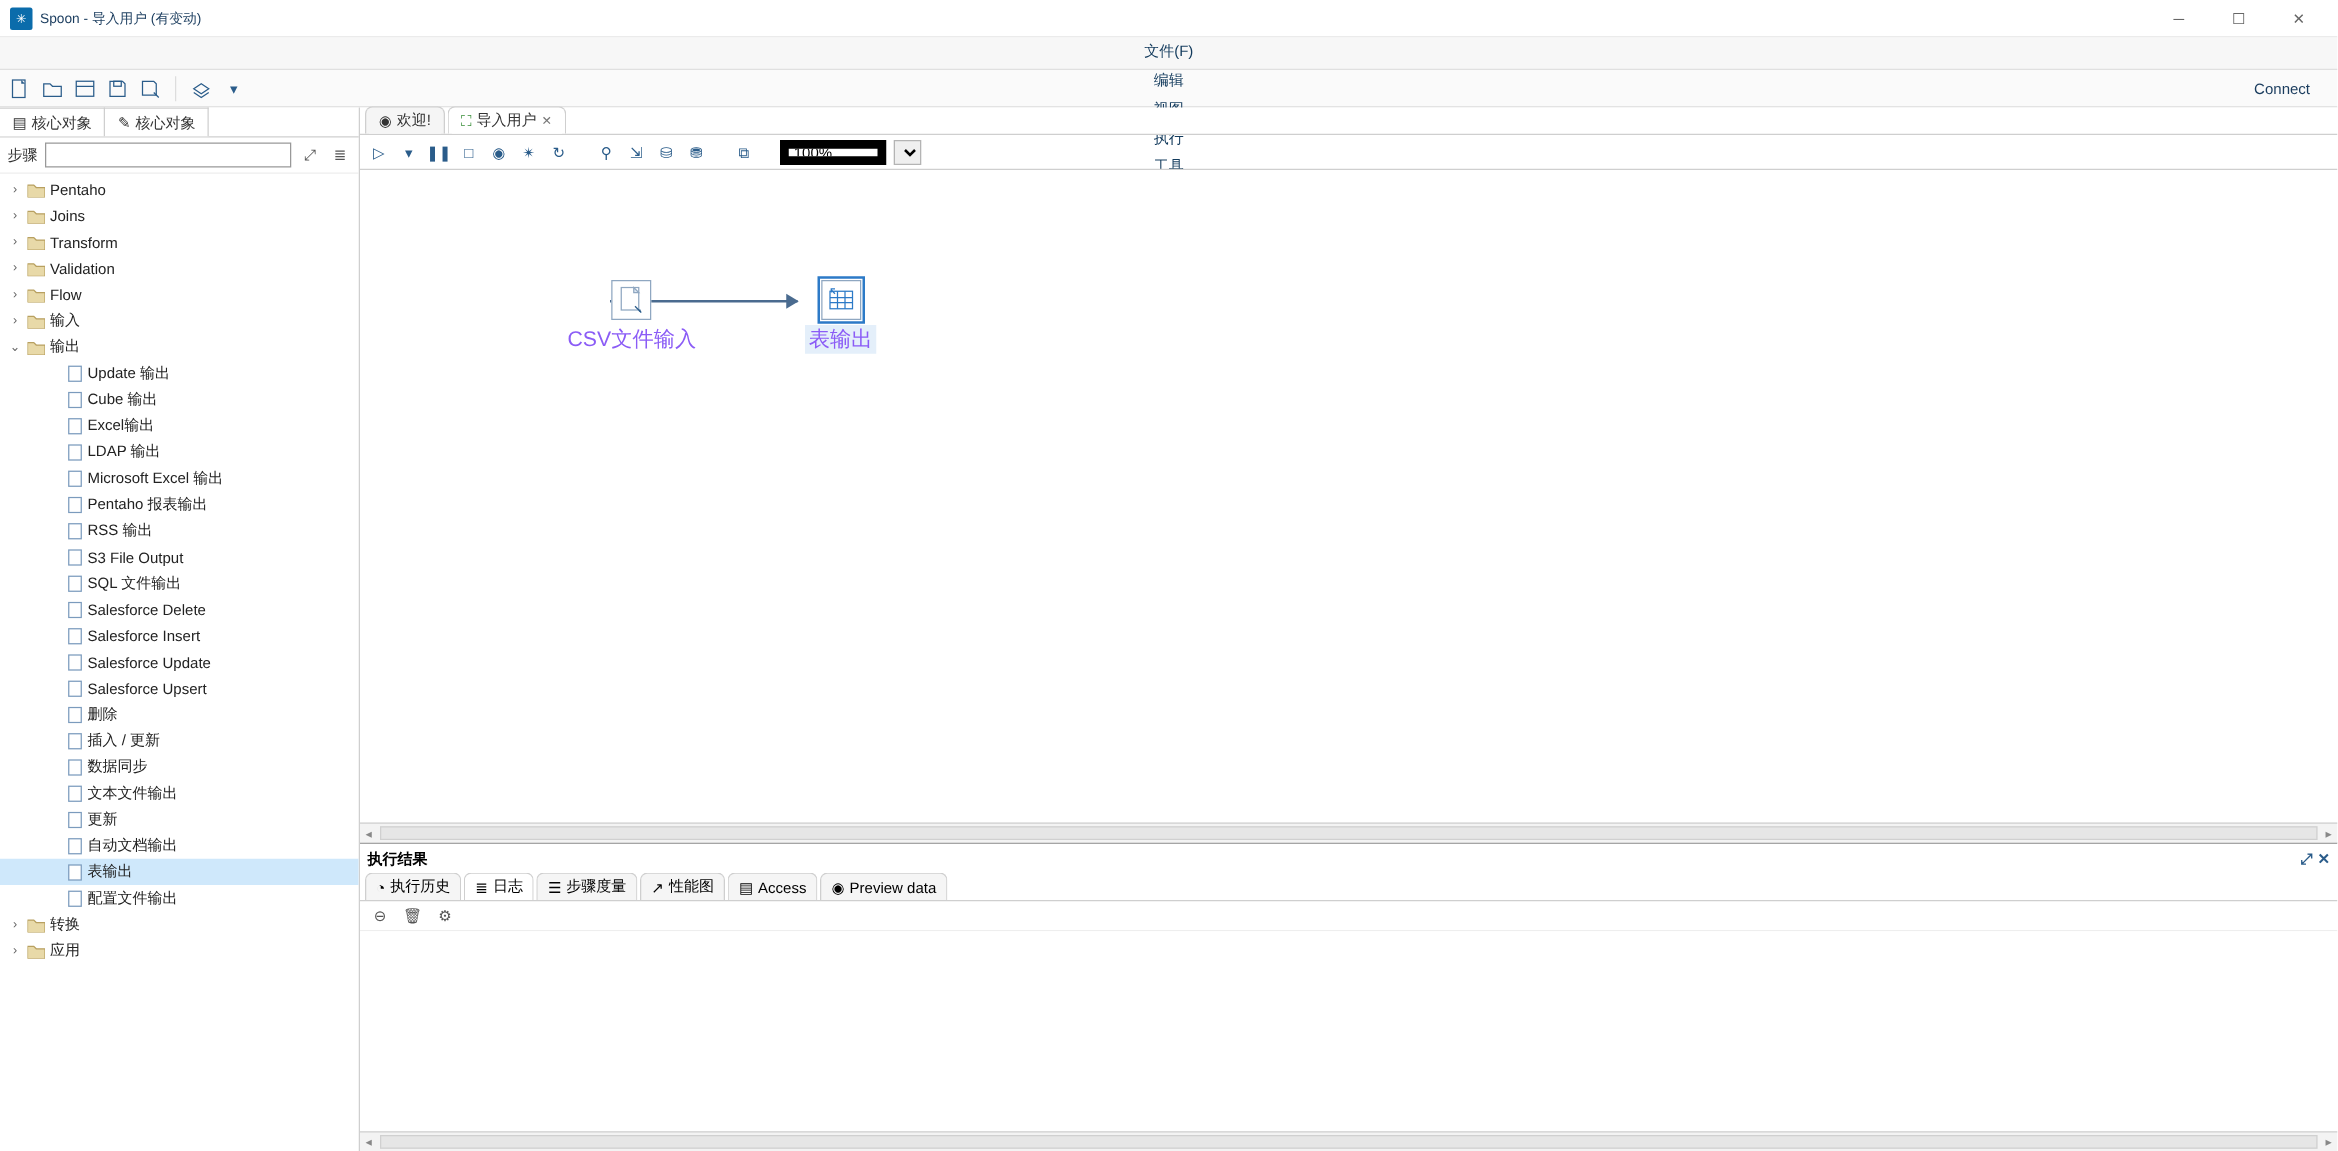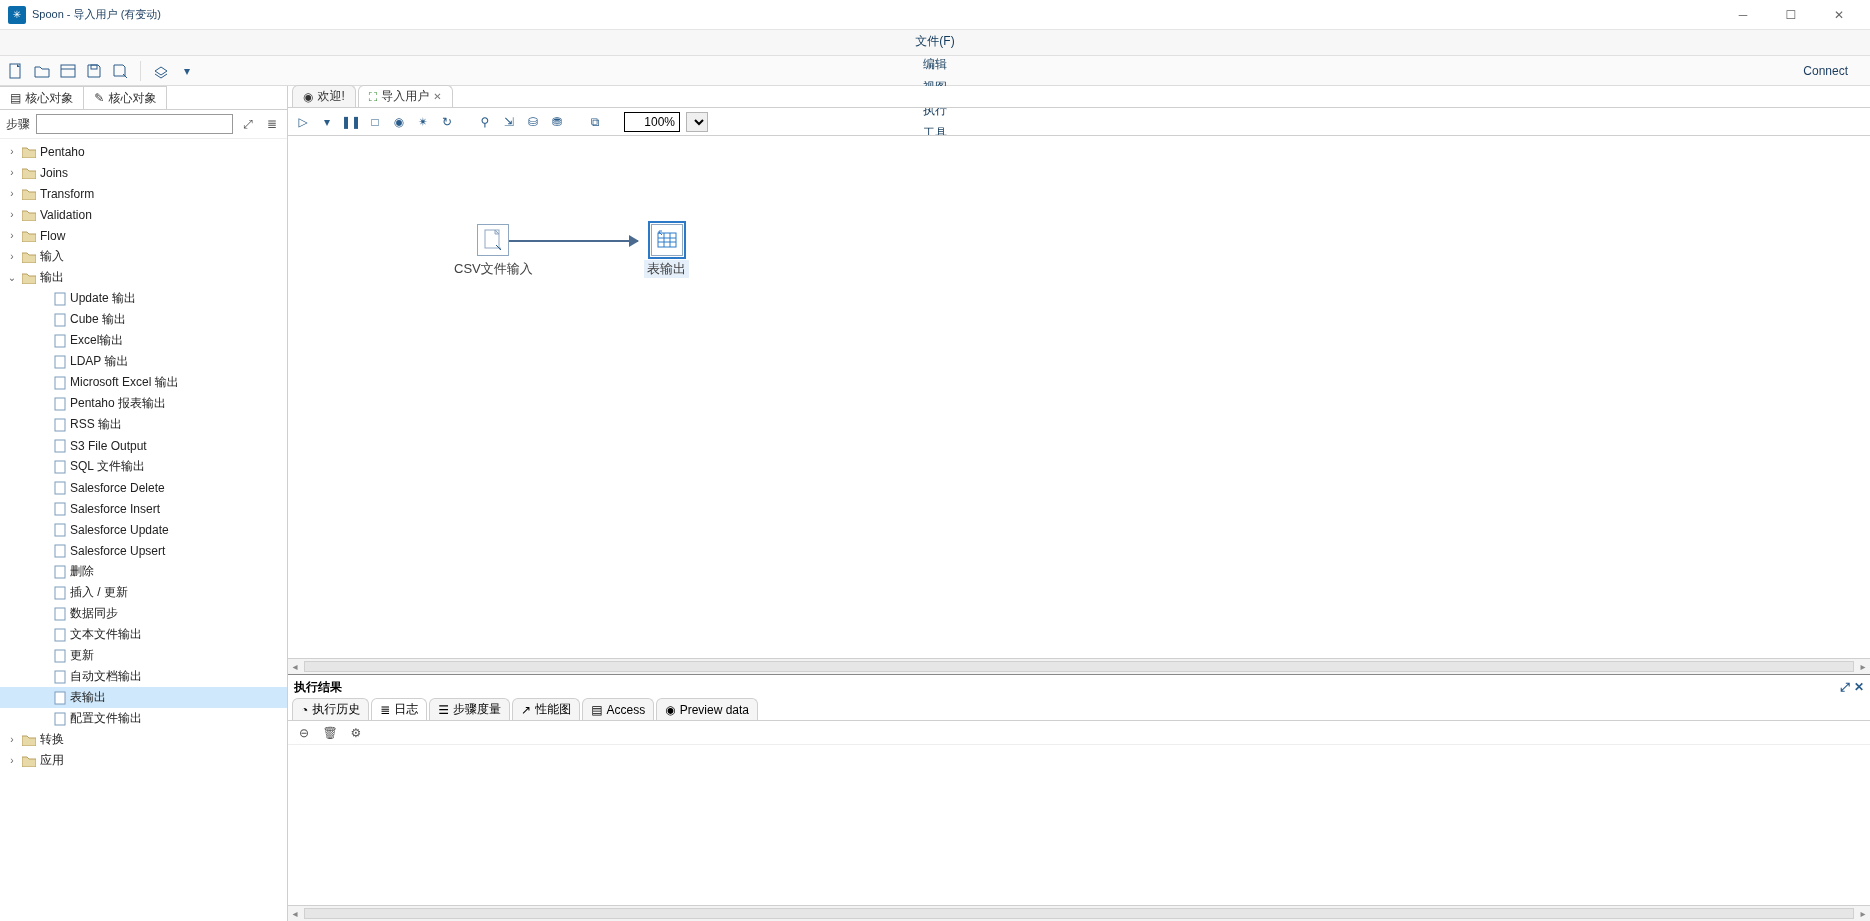--- a/index.html
+++ b/index.html
@@ -32,28 +32,28 @@
 .fold { color:#7c6f5a; }
 .icon-file { color:#7b9bbd; }
 .tree .lbl { color:#222; }
 .main { flex:1; display:flex; flex-direction:column; }
 .editor-tabs { height:22px; display:flex; align-items:flex-end; border-bottom:1px solid #cfcfcf; padding-left:4px; gap:0; background:#fff;}
 .etab { display:flex; align-items:center; gap:4px; height:22px; padding:0 10px; border:1px solid #cfcfcf; border-bottom:none; background:#f5f5f5; border-top-left-radius:6px; border-top-right-radius:6px; margin-right:2px; color:#333;}
 .etab.active { background:#fff;}
 .etab .close { color:#777; font-size:10px;}
 .canvas-toolbar { height:28px; display:flex; align-items:center; gap:6px; padding:0 6px; border-bottom:1px solid #cfcfcf;}
 .canvas-toolbar .cbtn { width:18px; height:18px; display:inline-flex; align-items:center; justify-content:center; color:#2a5c8a;}
-.canvas-toolbar .zoom { width:56px; height:20px; border:1px solid #000000; padding:0 4px;text-align:right;}
+.canvas-toolbar .zoom { width:85px; height:20px; border:7px solid #000000; padding:0 4px;}
 .canvas-toolbar select.arrow { width:22px; height:20px; border:1px solid #b4b4b4;}
 .canvas { flex:1; position:relative; background:#fff; overflow:auto;}
 .canvas-inner { position:relative; width: 100%; height: 100%; }
 .node { position:absolute; display:flex; flex-direction:column; align-items:center; }
 .node .box { width:32px; height:32px; border:1px solid #8fa7c1; background:#fff; display:flex; align-items:center; justify-content:center;}
 .node.selected .box { outline: 2px solid #2c7ac7; outline-offset: 1px; }
-.node .nlabel { margin-top:4px; font-size:13px; color:#404040; }
+.node .nlabel { margin-top:4px; font-size:17px; color:#8b5cf6; }
 .node.selected .nlabel { background: #e4effa; padding: 0 3px;}
 .edge { position:absolute; height:2px; background:#4a6b8f; }
 .edge .arrowhead { position:absolute; right:-1px; top:-5px; width:0; height:0; border-left:10px solid #4a6b8f; border-top:6px solid transparent; border-bottom:6px solid transparent;}
 .hscroll { height:16px; border-top:1px solid #cfcfcf; background:#f3f3f3; position:relative; display:flex; align-items:center;}
 .hscroll .thumb { position:absolute; left:16px; right:16px; top:2px; bottom:2px; background:#e6e6e6; border:1px solid #d0d0d0;}
 .hscroll .sbtn { width:14px; text-align:center; color:#888; font-size:10px;}
 .hscroll .sbtn.right { margin-left:auto;}
 .results { border-top:1px solid #888; display:flex; flex-direction:column;}
 .results-header { height:24px; display:flex; align-items:center; padding:0 6px; font-weight:bold; font-size:14px;}
 .results-header .rbtns { margin-left:auto; display:flex; gap:4px; color:#2a5c8a;}

